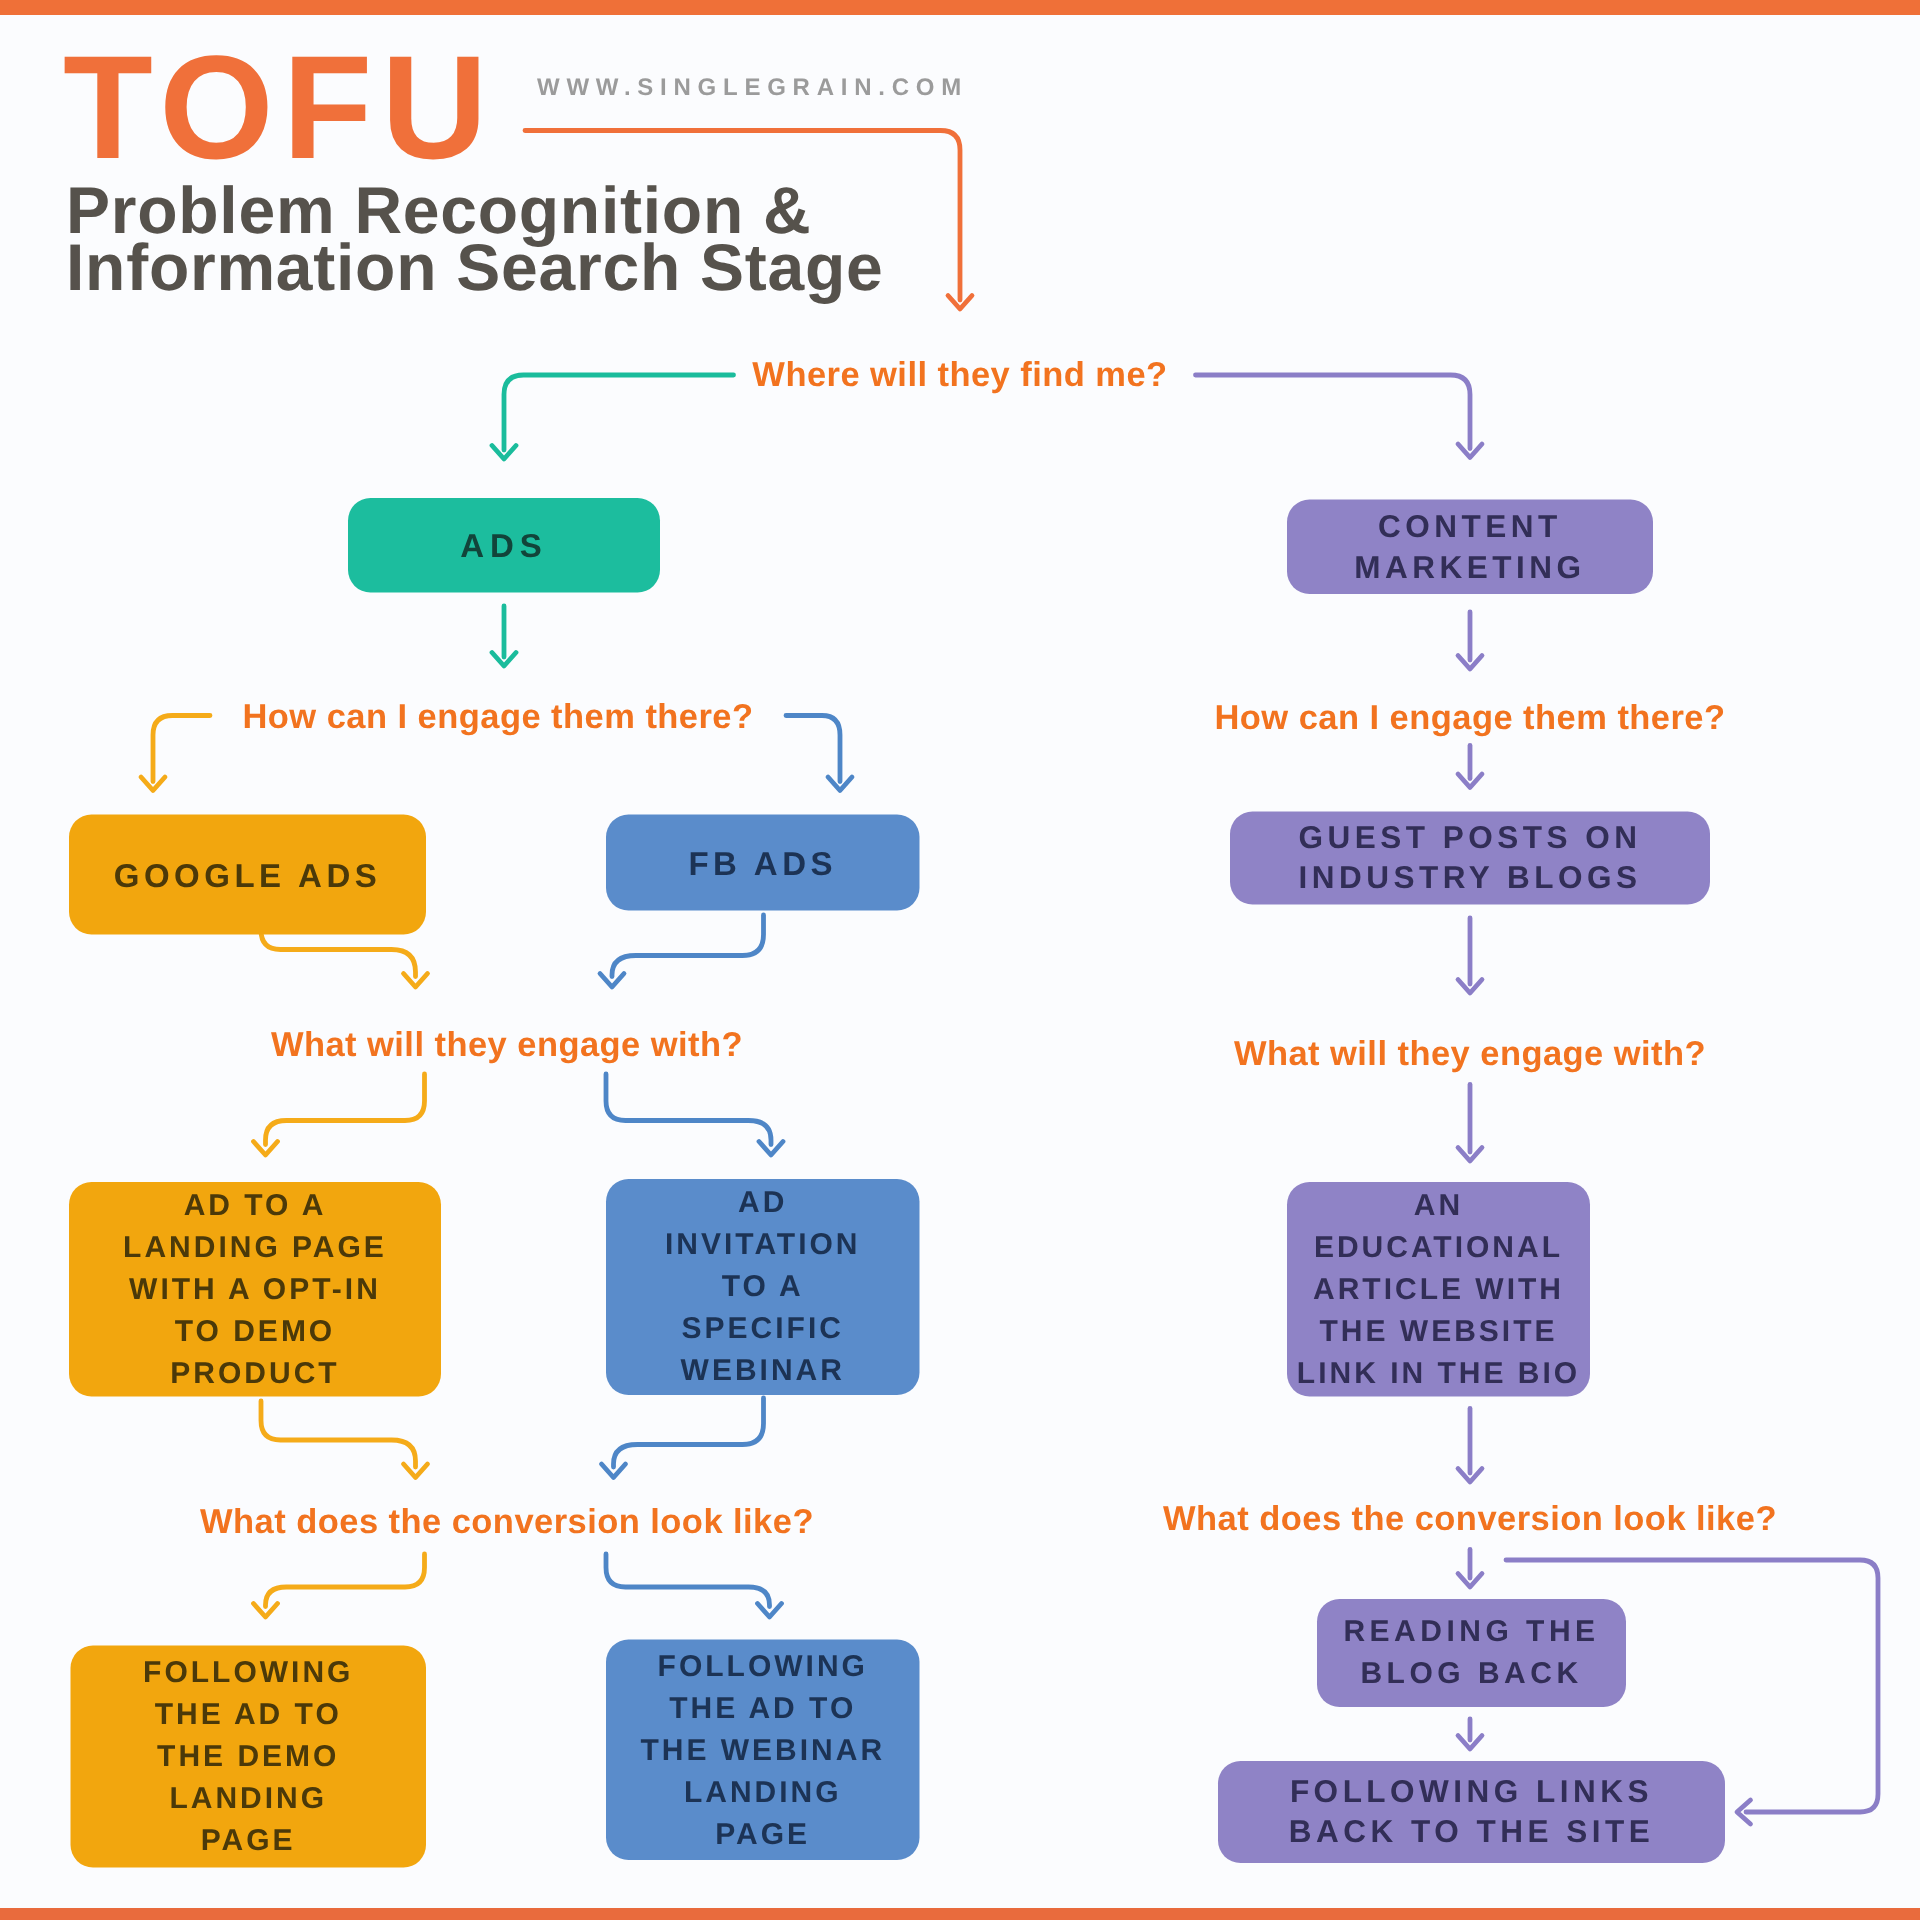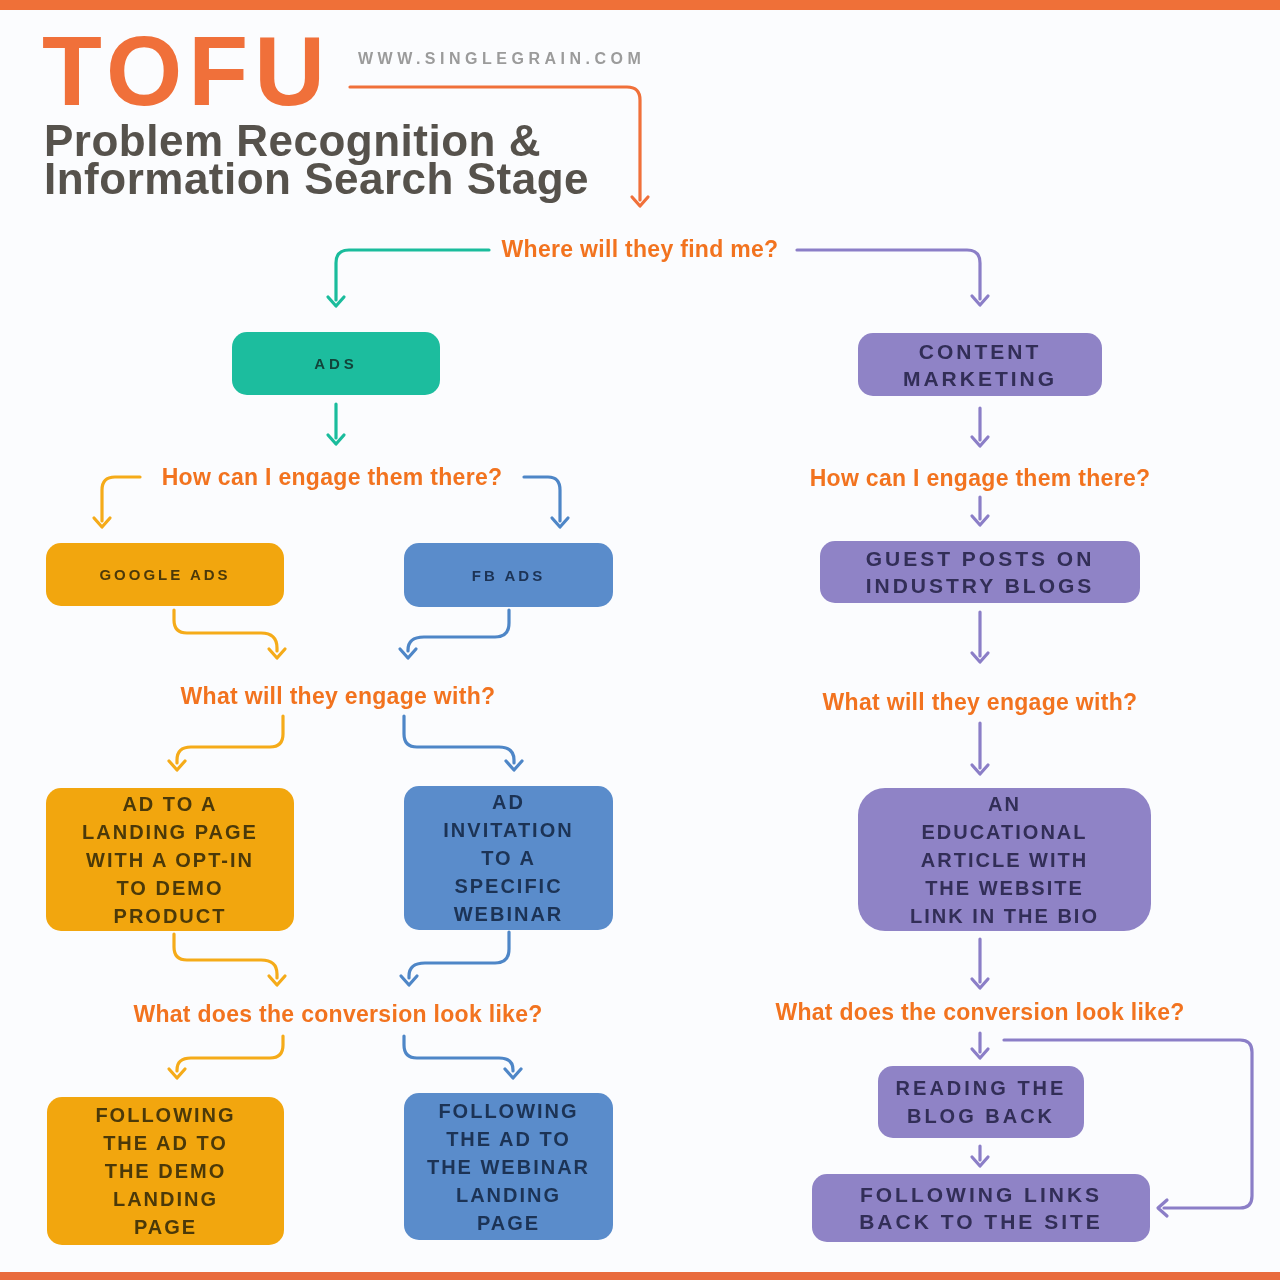--- a/index.html
+++ b/index.html
@@ -46,21 +46,21 @@
     font-size: 23px; font-weight: bold; color: #F2731F;
     white-space: nowrap; letter-spacing: 0.3px;
   }
 
   .node {
     position: absolute;
     display: flex; align-items: center; justify-content: center;
     text-align: center; font-weight: bold;
     border-radius: 15px; white-space: pre-line;
   }
-  .node.sm { font-size: 15px; letter-spacing: 3px; line-height: 27px; }
+  .node.sm { font-size: 22px; letter-spacing: 3px; line-height: 27px; }
   .node.md { font-size: 21px; letter-spacing: 3px; line-height: 27px; }
   .node.lg { font-size: 20px; letter-spacing: 2px; line-height: 28px; }
   .teal   { background: #1CBD9E; color: #12443A; }
   .yellow { background: #F2A60E; color: #4B3909; }
   .blue   { background: #5A8CCB; color: #1C3355; }
   .purple { background: #8F83C6; color: #322E57; }
 </style>
 </head>
 <body>
 
@@ -149,36 +149,36 @@
   <div class="question" style="left:980px; top:465px;">How can I engage them there?</div>
   <div class="question" style="left:338px; top:683px;">What will they engage with?</div>
   <div class="question" style="left:980px; top:689px;">What will they engage with?</div>
   <div class="question" style="left:338px; top:1001px;">What does the conversion look like?</div>
   <div class="question" style="left:980px; top:999px;">What does the conversion look like?</div>
 
   <div class="node teal sm" style="left:232px; top:332px; width:208px; height:63px; letter-spacing:4px;">ADS</div>
   <div class="node purple md" style="left:858px; top:333px; width:244px; height:63px;">CONTENT
 MARKETING</div>
 
-  <div class="node yellow sm" style="left:46px; top:543px; width:238px; height:63px;">GOOGLE ADS</div>
+  <div class="node yellow sm" style="left:46px; top:543px; width:238px; height:80px;">GOOGLE ADS</div>
   <div class="node blue sm" style="left:404px; top:543px; width:209px; height:64px;">FB ADS</div>
   <div class="node purple md" style="left:820px; top:541px; width:320px; height:62px;">GUEST POSTS ON
 INDUSTRY BLOGS</div>
 
   <div class="node yellow lg" style="left:46px; top:788px; width:248px; height:143px;">AD TO A
 LANDING PAGE
 WITH A OPT-IN
 TO DEMO
 PRODUCT</div>
   <div class="node blue lg" style="left:404px; top:786px; width:209px; height:144px;">AD
 INVITATION
 TO A
 SPECIFIC
 WEBINAR</div>
-  <div class="node purple lg" style="left:858px; top:788px; width:293px; height:143px;border-radius:27px;">AN
+  <div class="node purple lg" style="left:858px; top:788px; width:202px; height:143px;">AN
 EDUCATIONAL
 ARTICLE WITH
 THE WEBSITE
 LINK IN THE BIO</div>
 
   <div class="node yellow lg" style="left:47px; top:1097px; width:237px; height:148px;">FOLLOWING
 THE AD TO
 THE DEMO
 LANDING
 PAGE</div>

